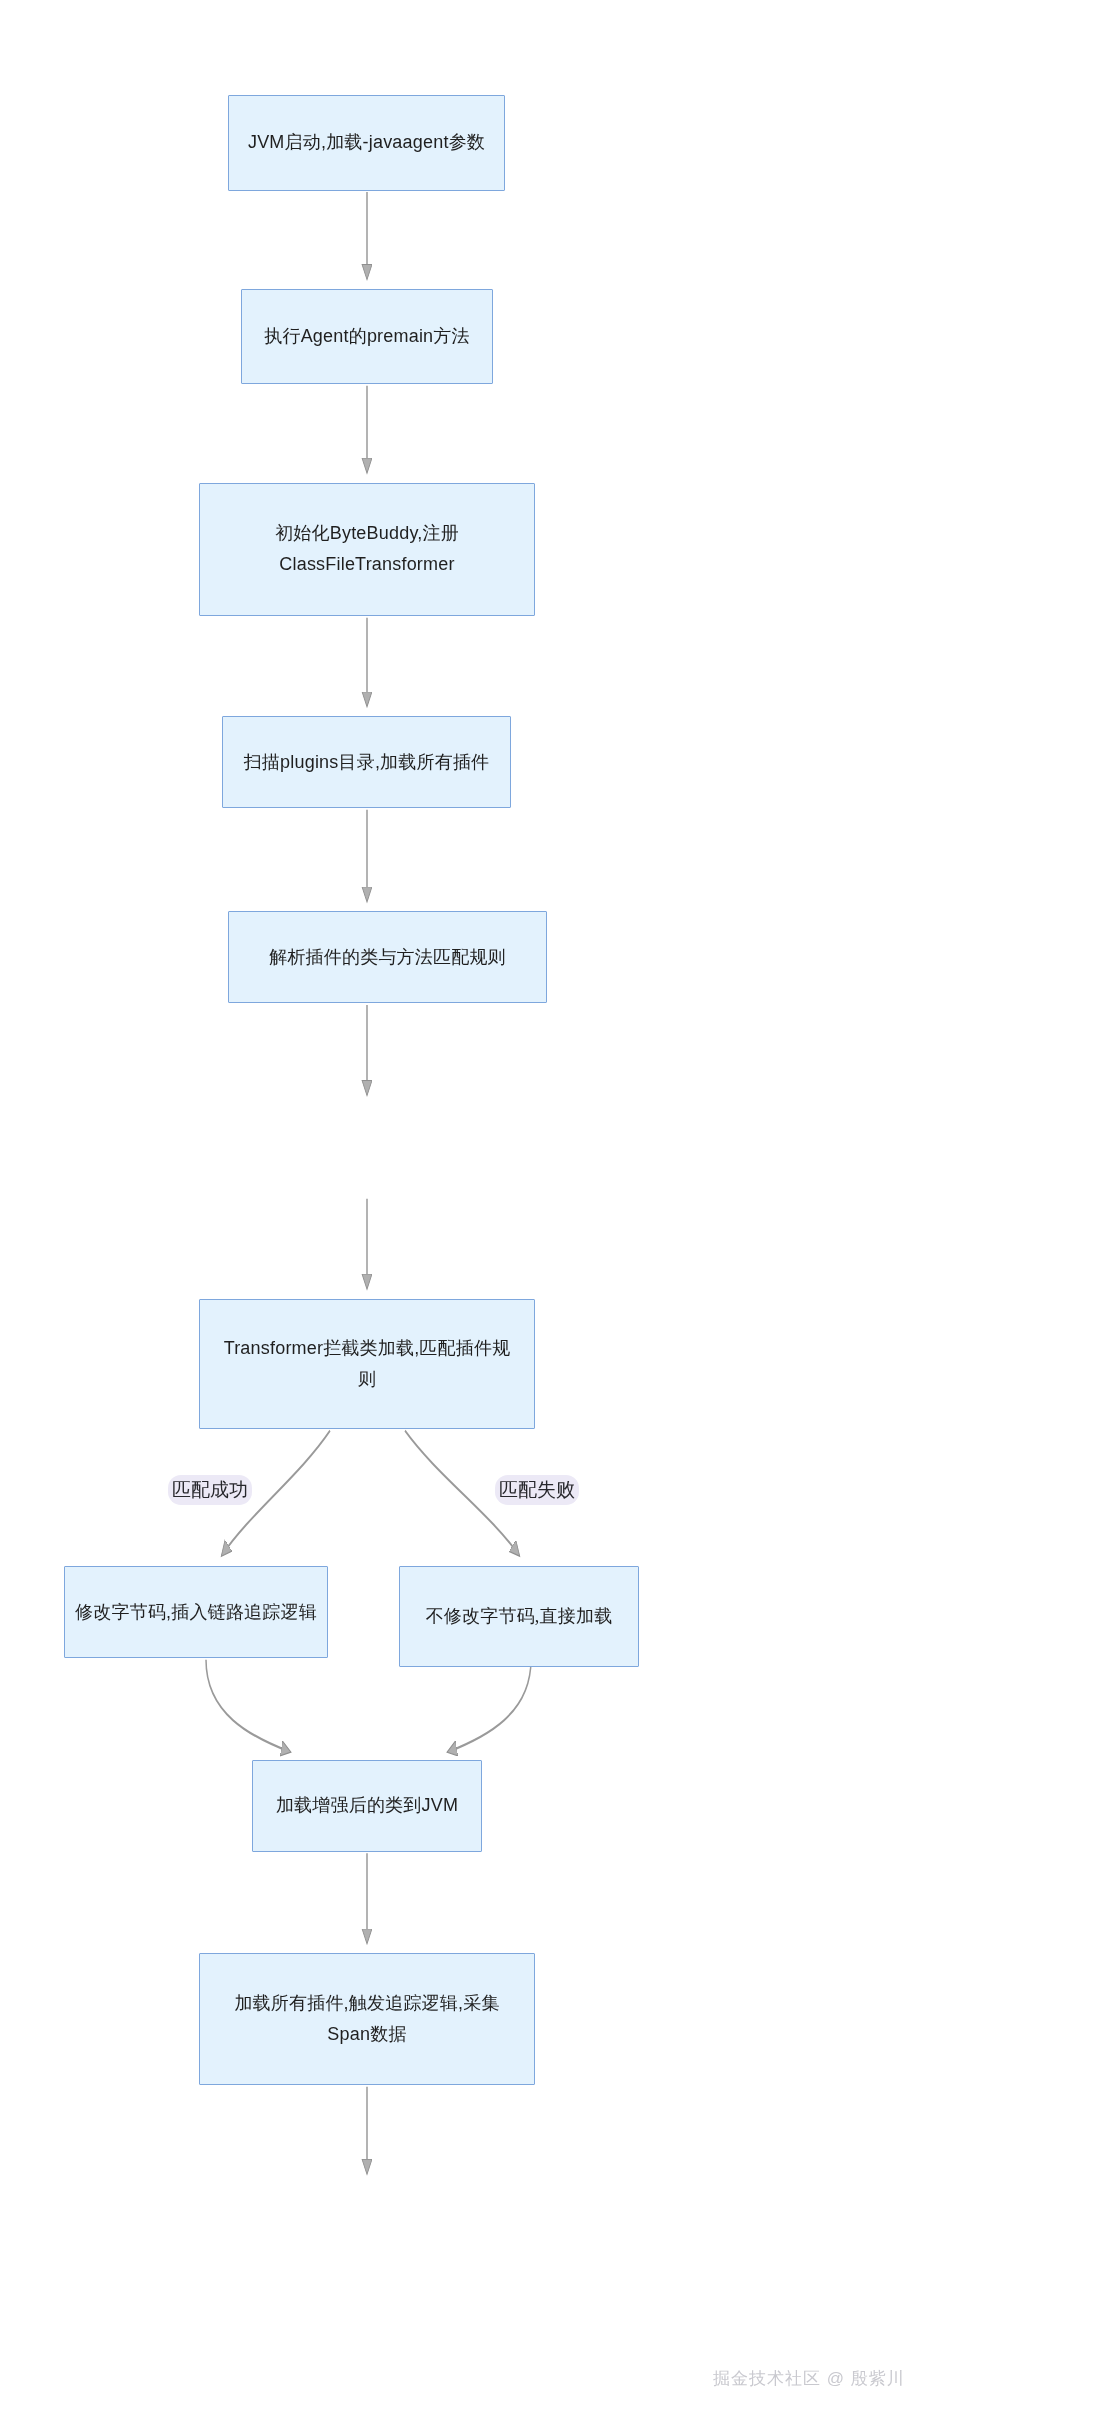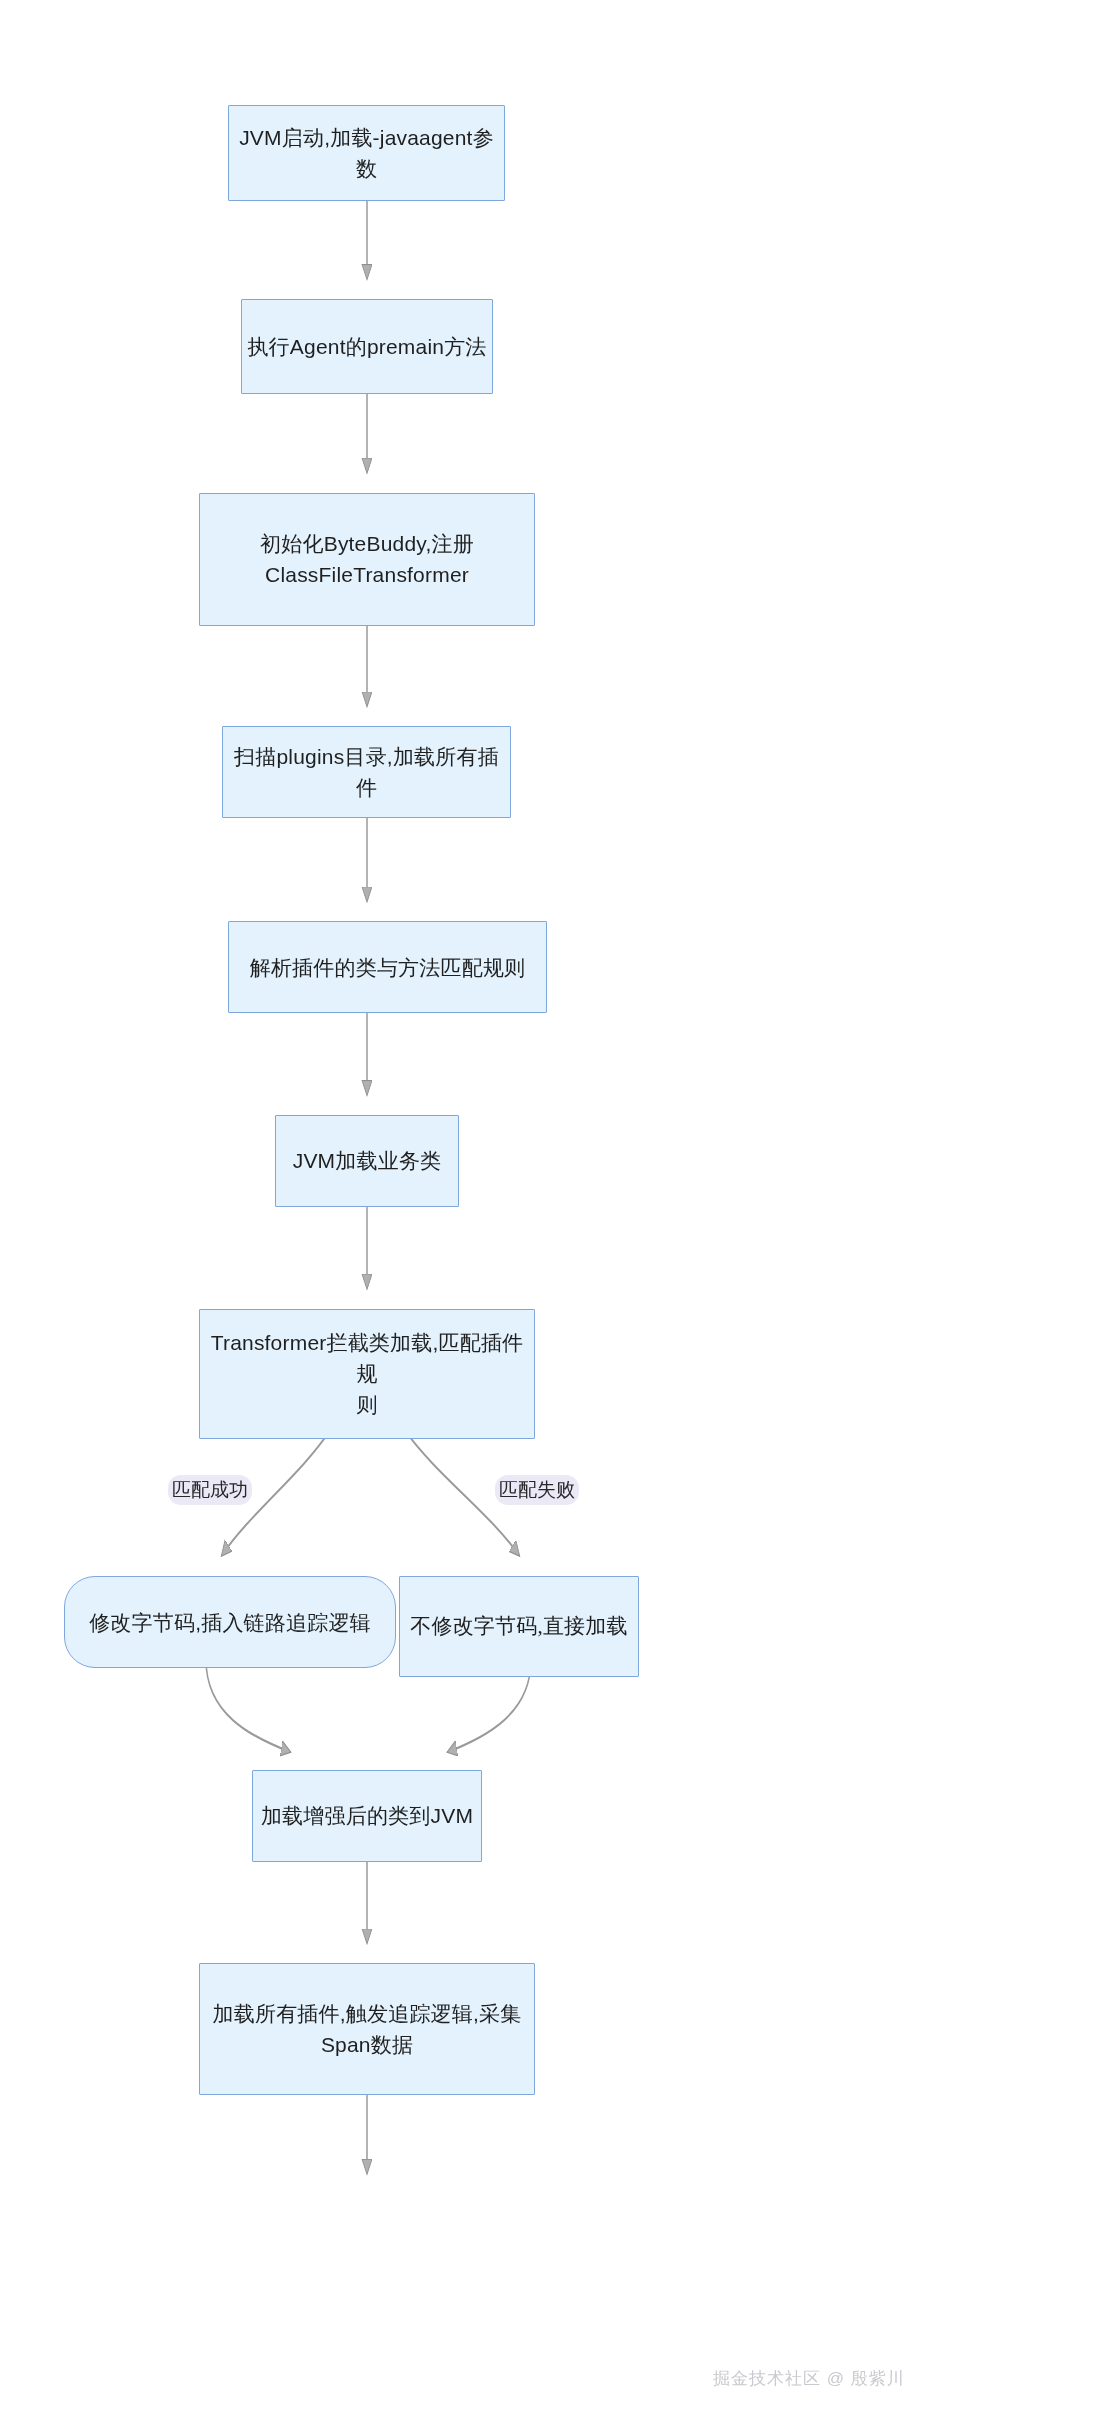--- a/index.html
+++ b/index.html
@@ -33,26 +33,25 @@
     position: absolute;
     box-sizing: border-box;
     background: #e3f2fd;
     border: 1.4px solid #7ea7dd;
     border-radius: 1px;
     display: flex;
     align-items: center;
     justify-content: center;
     text-align: center;
     color: #1f1f1f;
-    font-size: 21px;
+    font-size: 18px;
     line-height: 31px;
     letter-spacing: 0.2px;
     padding: 4px 2px;
     white-space: pre-line;
-    margin-top: 10px;
   }
   .edge-label {
     position: absolute;
     background: #ece9f6;
     color: #27272c;
     font-size: 19px;
     line-height: 26px;
     padding: 2px 4px;
     white-space: nowrap;
     border-radius: 13px;
@@ -96,26 +95,25 @@
 
   <div class="node" style="left: 241px; top: 288.901px; width: 252px; height: 95.2759px;">执行Agent的premain方法</div>
 
   <div class="node" style="left: 199px; top: 482.527px; width: 336px; height: 133.694px;">初始化ByteBuddy,注册
 ClassFileTransformer</div>
 
   <div class="node" style="left: 222px; top: 716.106px; width: 289px; height: 92.2025px;">扫描plugins目录,加载所有插件</div>
 
   <div class="node" style="left: 228px; top: 911.268px; width: 319px; height: 92.2025px;">解析插件的类与方法匹配规则</div>
 
-  <div class="node" style="left: 275px; top: 1104.89px; width: 184px; height: 92.2025px;">JVM加载业务类</div>
 
   <div class="node" style="left: 199px; top: 1298.52px; width: 336px; height: 130.62px;">Transformer拦截类加载,匹配插件规
 则</div>
 
-  <div class="node" style="left: 64px; top: 1565.91px; width: 332px; height: 92.2025px; border-radius: 31px;">修改字节码,插入链路追踪逻辑</div>
+  <div class="node" style="left: 64px; top: 1565.91px; width: 264px; height: 92.2025px;">修改字节码,插入链路追踪逻辑</div>
 
   <div class="node" style="left: 399px; top: 1565.91px; width: 240px; height: 101px; font-family: Liberation Serif, serif;">不修改字节码,直接加载</div>
 
   <div class="node" style="left: 252px; top: 1759.53px; width: 230px; height: 92.2025px;">加载增强后的类到JVM</div>
 
   <div class="node" style="left: 199px; top: 1953.16px; width: 336px; height: 132.157px;">加载所有插件,触发追踪逻辑,采集
 Span数据</div>
 
 
   <div class="edge-label" style="left: 168px; top: 1475.24px;">匹配成功</div>

